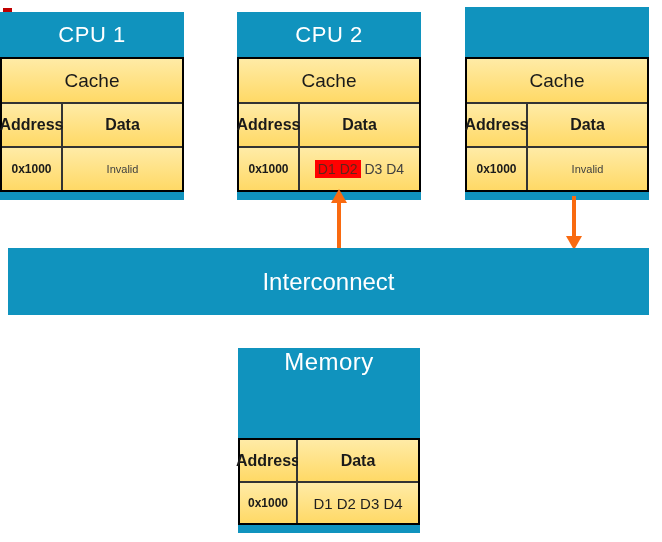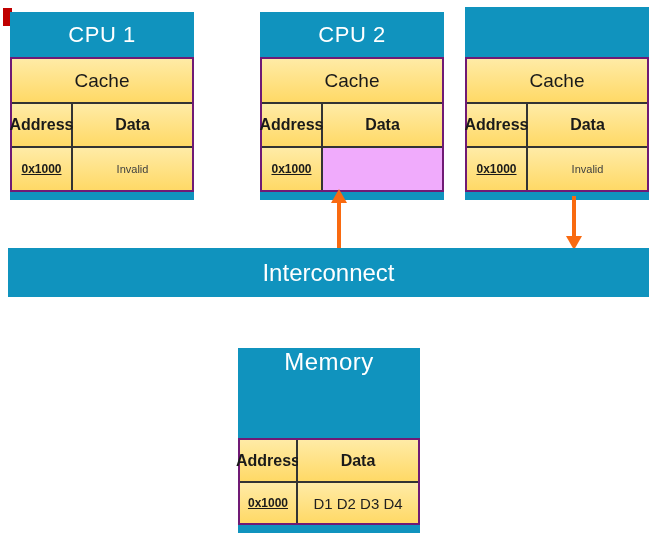--- a/index.html
+++ b/index.html
@@ -6,35 +6,35 @@
   html,body { background:#ffffff; }
   body { font-family:"Liberation Sans", sans-serif; }
   .canvas {
     position:relative; width:662px; height:542px; background:#ffffff;
     overflow:hidden;
   }
   .red-marker { position:absolute; left:3px; top:8px; width:9px; height:18px; background:#C00000; }
 
   
   .block { position:absolute; background:#1093BE; }
-  .cpu1 { left:10px;  top:12px; width:184px; height:188px; }
-  .cpu2 { left:260px; top:12px; width:184px; height:188px; }
+  .cpu1 { left:0;  top:12px; width:184px; height:188px; }
+  .cpu2 { left:237px; top:12px; width:184px; height:188px; }
   .cpu3 { left:465px; top:7px;  width:184px; height:193px; }
   .memory { left:238px; top:348px; width:182px; height:185px; }
 
   .block-title {
     color:#ffffff; text-align:center; display:flex; align-items:center; justify-content:center;
     font-size:22px; height:45px; letter-spacing:0.5px;
   }
   .cpu3 .block-title { height:50px; }
   .memory .block-title { height:48px; font-size:24px; align-items:flex-start; }
 
   
   .cache-table {
-    position:absolute; left:0; right:0; border:2px solid #701a75; background:#f0abfc;
+    position:absolute; left:0; right:0; border:2px solid #000000; background:#ec4899;
   }
   .cpu1 .cache-table, .cpu2 .cache-table { top:45px; height:135px; }
   .cpu3 .cache-table { top:50px; height:135px; }
   .memory .cache-table { top:90px; height:87px; }
 
   .cell-bg { background:linear-gradient(180deg, #FFEBA6 0%, #FFD966 100%); }
 
   .row-cache {
     height:43px; display:flex; align-items:center; justify-content:center;
     font-size:19px; color:#1a1a1a;
@@ -43,31 +43,31 @@
   .cpu-row { height:44px; }
   .mem-row-head { height:41px; border-top:none; }
   .mem-row-data { height:42px; }
   .memory .t-row { grid-template-columns:58px 1fr; }
 
   .t-cell {
     display:flex; align-items:center; justify-content:center; text-align:center;
   }
   .t-cell.addr { border-right:2px solid #333333; }
   .hdr { font-size:16px; font-weight:bold; color:#1a1a1a; }
-  .addr-val { font-size:12px; font-weight:bold; color:#1a1a1a;text-decoration:underline; }
+  .addr-val { font-size:12px; font-weight:bold; color:#1a1a1a; }
   .invalid-val { font-size:11px; color:#404040; }
   .dlist-val { font-size:14px; color:#404040; white-space:pre; }
   .mem-dval { font-size:15px; color:#1f1f1f; }
   .hl-red { background:#FF0000; color:#63241a; padding:1px 3px; }
 
   .bottom-strip { position:absolute; left:0; right:0; bottom:0; height:8px; background:#1093BE; }
 
   
   .interconnect {
-    position:absolute; left:8px; top:248px; width:641px; height:49px; background:#1093BE;
+    position:absolute; left:8px; top:248px; width:641px; height:67px; background:#1093BE;
     display:flex; align-items:center; justify-content:center;
     color:#ffffff; font-size:24px;
   }
 
   
   .arrow-svg { position:absolute; }
   .arrow-up-svg { left:330px; top:189px; }
   .arrow-down-svg { left:565px; top:196px; }
 </style>
 </head>
@@ -96,20 +96,21 @@
   <div class="block cpu2">
     <div class="block-title">CPU 2</div>
     <div class="cache-table">
       <div class="row-cache cell-bg">Cache</div>
       <div class="t-row cpu-row">
         <div class="t-cell addr cell-bg hdr">Address</div>
         <div class="t-cell cell-bg hdr">Data</div>
       </div>
       <div class="t-row cpu-row">
         <div class="t-cell addr cell-bg addr-val">0x1000</div>
+        <div class="t-cell cell-bg dlist-val"><span class="hl-red">D1 D2</span><span> D3 D4</span></div>
       </div>
     </div>
     <div class="bottom-strip"></div>
   </div>
 
   <div class="block cpu3">
     <div class="cache-table">
       <div class="row-cache cell-bg">Cache</div>
       <div class="t-row cpu-row">
         <div class="t-cell addr cell-bg hdr">Address</div>

